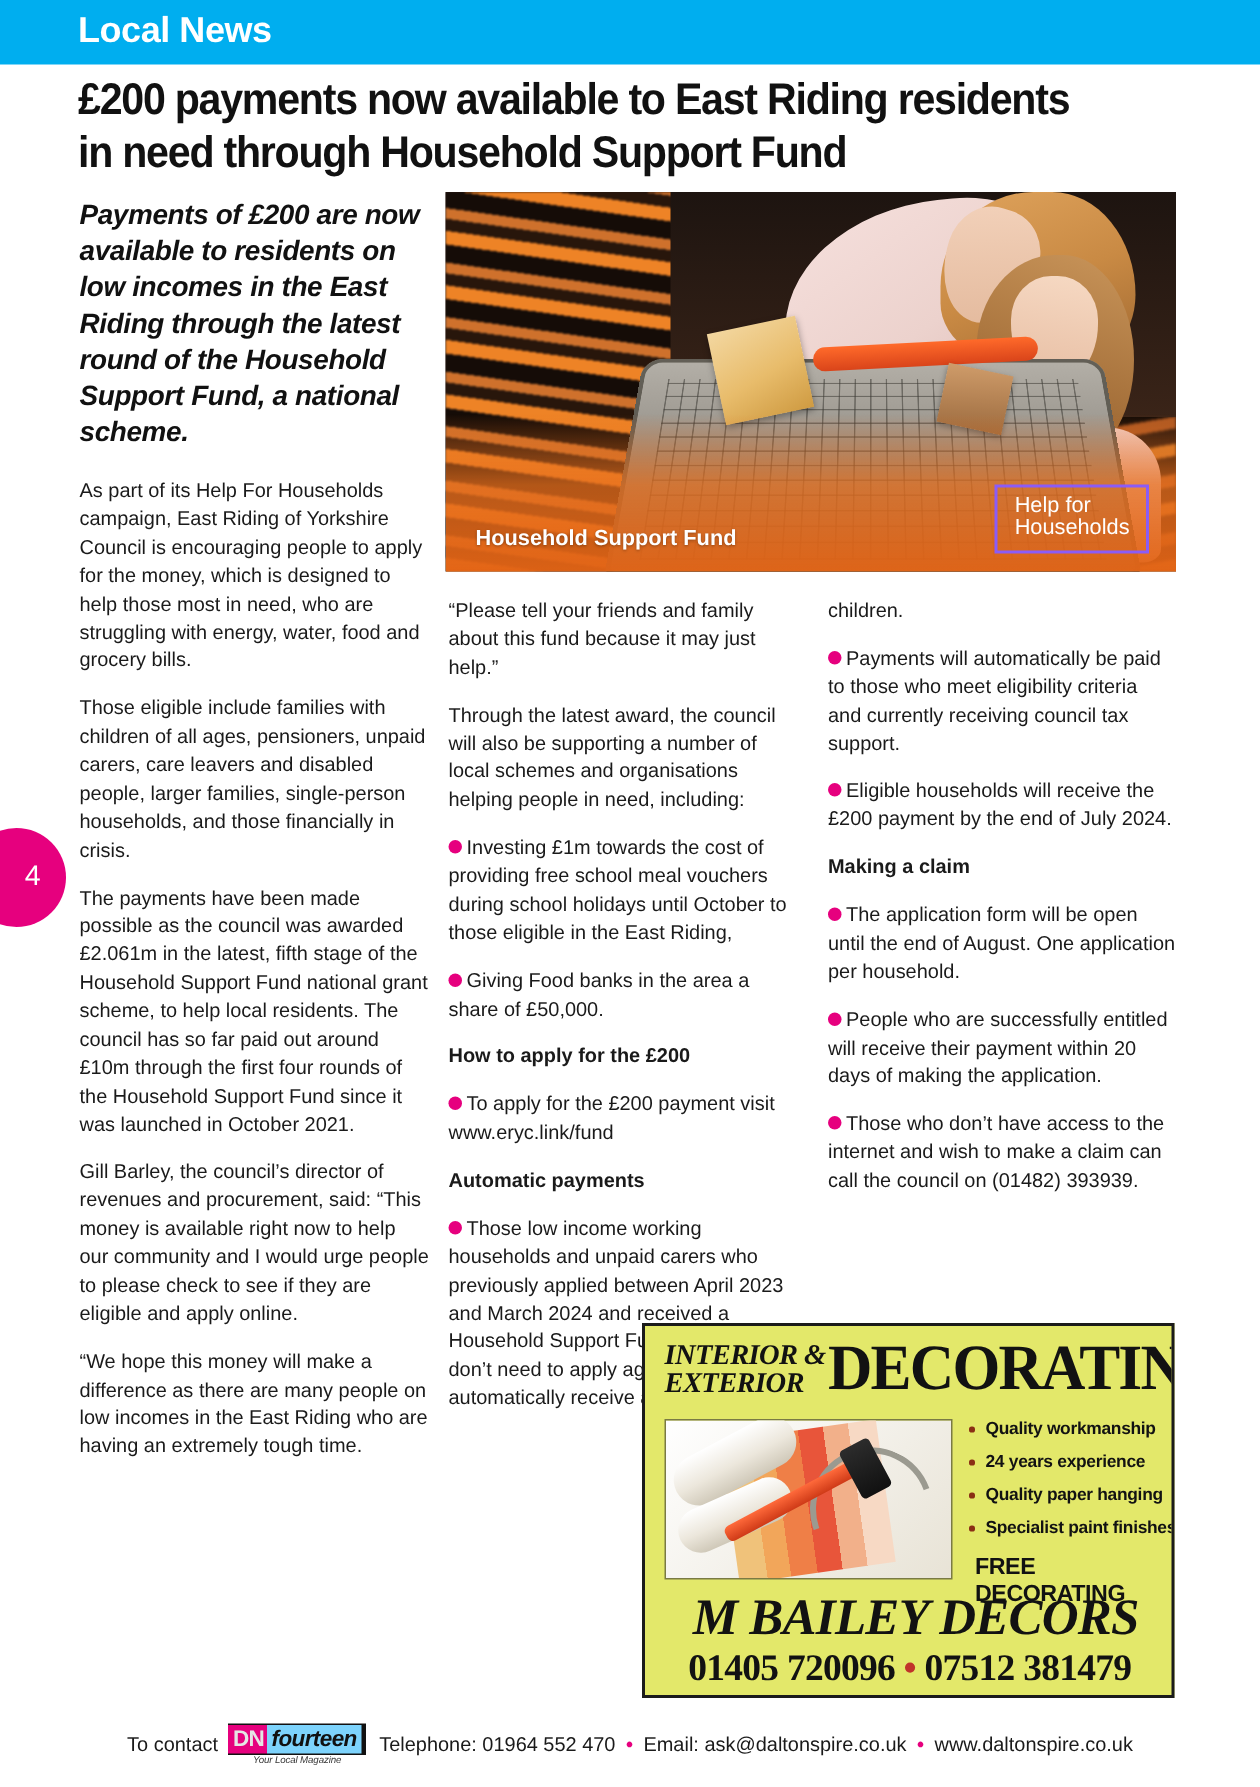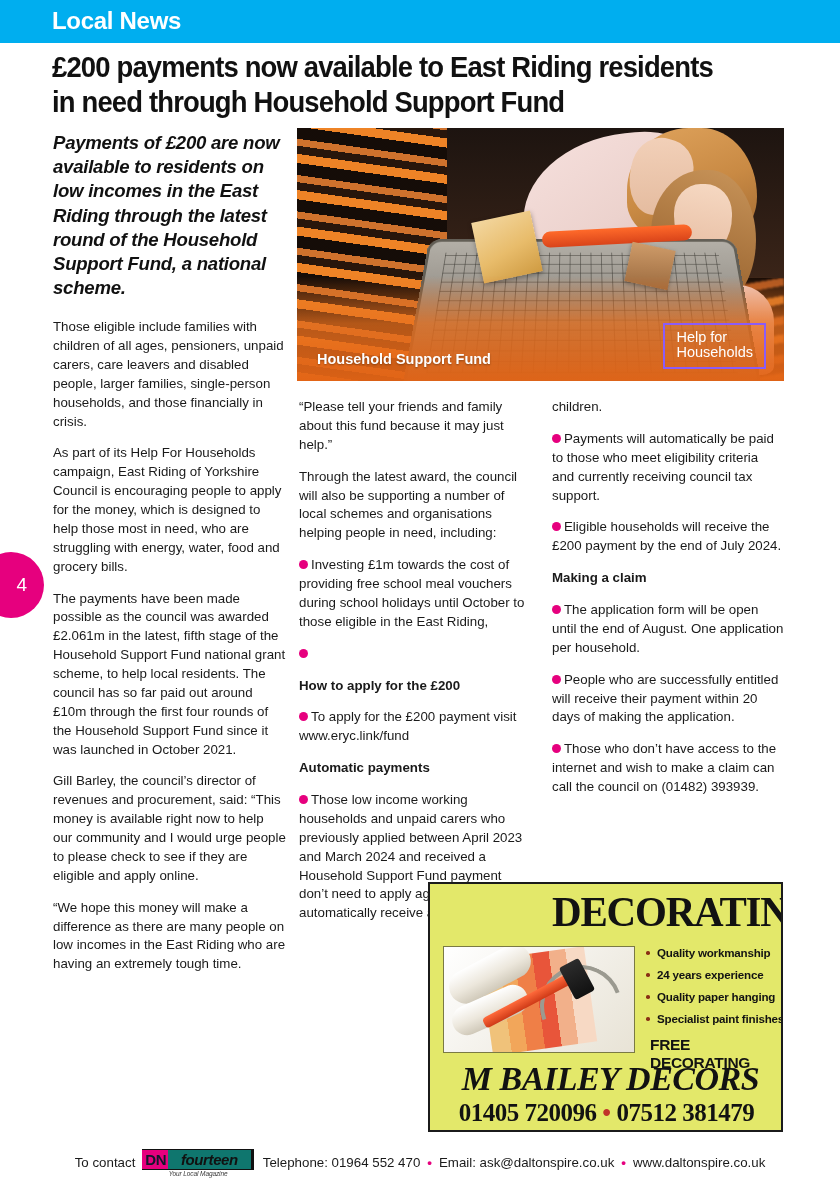--- a/index.html
+++ b/index.html
@@ -394,34 +394,34 @@
   }
   .dn-logo-row {
     display: inline-block;
     background: #111111;
     padding: 1px 3px 1px 0;
     line-height: 1;
   }
   .dn-dn {
     display: inline-block;
     background: #E6007E;
-    color: #0f172a;
+    color: #e5e5e5;
     font-weight: bold;
     font-size: 15px;
     padding: 2px 2px 2px 3px;
     letter-spacing: -0.5px;
   }
   .dn-fourteen {
     display: inline-block;
-    background: #0f766e;
+    background: #7dd3fc;
     color: #111111;
     font-style: italic;
     font-weight: bold;
     font-size: 15px;
-    padding: 2px 13px;
+    padding: 2px 3px;
     letter-spacing: -0.4px;
   }
   .dn-tagline {
     display: block;
     text-align: center;
     font-style: italic;
     font-size: 6.5px;
     color: #3a3a3a;
     margin-top: 0px;
     letter-spacing: -0.1px;
@@ -458,49 +458,53 @@
     <div class="photo-badge">
       <div>Help for</div>
       <div>Households</div>
     </div>
   </div>
 
   <div class="page-badge">4</div>
 
   <div class="col col-1">
     <p class="standfirst">Payments of £200 are now available to residents on low incomes in the East Riding through the latest round of the Household Support Fund, a national scheme.</p>
+    <p>As part of its Help For Households campaign, East Riding of Yorkshire Council is encouraging people to apply for the money, which is designed to help those most in need, who are struggling with energy, water, food and grocery bills.</p>
     <p>Those eligible include families with children of all ages, pensioners, unpaid carers, care leavers and disabled people, larger families, single-person households, and those financially in crisis.</p>
-    <p>As part of its Help For Households campaign, East Riding of Yorkshire Council is encouraging people to apply for the money, which is designed to help those most in need, who are struggling with energy, water, food and grocery bills.</p>
     <p>The payments have been made possible as the council was awarded £2.061m in the latest, fifth stage of the Household Support Fund national grant scheme, to help local residents. The council has so far paid out around £10m through the first four rounds of the Household Support Fund since it was launched in October 2021.</p>
     <p>Gill Barley, the council’s director of revenues and procurement, said: “This money is available right now to help our community and I would urge people to please check to see if they are eligible and apply online.</p>
     <p>“We hope this money will make a difference as there are many people on low incomes in the East Riding who are having an extremely tough time.</p>
   </div>
 
   <div class="col col-2">
     <p>“Please tell your friends and family about this fund because it may just help.”</p>
     <p>Through the latest award, the council will also be supporting a number of local schemes and organisations helping people in need, including:</p>
     <p><span class="bullet-dot"></span><span>Investing £1m towards the cost of providing free school meal vouchers during school holidays until October to those eligible in the East Riding,</span></p>
-    <p><span class="bullet-dot"></span></p>
+    <p><span class="bullet-dot"></span><span>Giving Food banks in the area a share of £50,000.</span></p>
     <p class="subhead">How to apply for the £200</p>
     <p><span class="bullet-dot"></span><span>To apply for the £200 payment visit www.eryc.link/fund</span></p>
     <p class="subhead">Automatic payments</p>
     <p><span class="bullet-dot"></span><span>Those low income working households and unpaid carers who previously applied between April 2023 and March 2024 and received a Household Support Fund payment don’t need to apply again. They will automatically receive a</span></p>
   </div>
 
   <div class="col col-3">
     <p>children.</p>
     <p><span class="bullet-dot"></span><span>Payments will automatically be paid to those who meet eligibility criteria and currently receiving council tax support.</span></p>
     <p><span class="bullet-dot"></span><span>Eligible households will receive the £200 payment by the end of July 2024.</span></p>
     <p class="subhead">Making a claim</p>
     <p><span class="bullet-dot"></span><span>The application form will be open until the end of August. One application per household.</span></p>
     <p><span class="bullet-dot"></span><span>People who are successfully entitled will receive their payment within 20 days of making the application.</span></p>
     <p><span class="bullet-dot"></span><span>Those who don’t have access to the internet and wish to make a claim can call the council on (01482) 393939.</span></p>
   </div>
 
   <div class="ad">
+    <div class="ad-title-small">
+      <div>INTERIOR &amp;</div>
+      <div>EXTERIOR</div>
+    </div>
     <div class="ad-title-big">DECORATING</div>
     <div class="ad-photo">
       <div class="swatches"></div>
       <div class="roller-a"></div>
       <div class="roller-b"></div>
       <div class="wire"></div>
       <div class="brush-handle"></div>
       <div class="brush-head"></div>
     </div>
     <ul class="ad-bullets">

